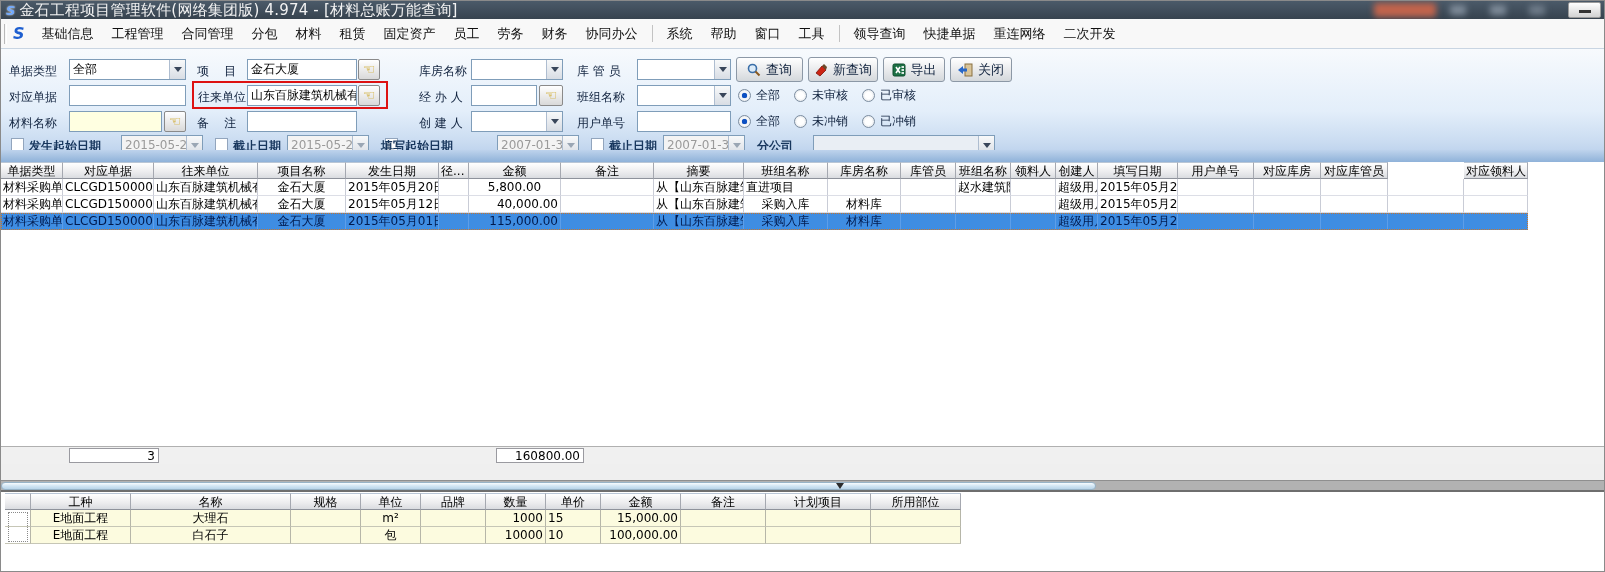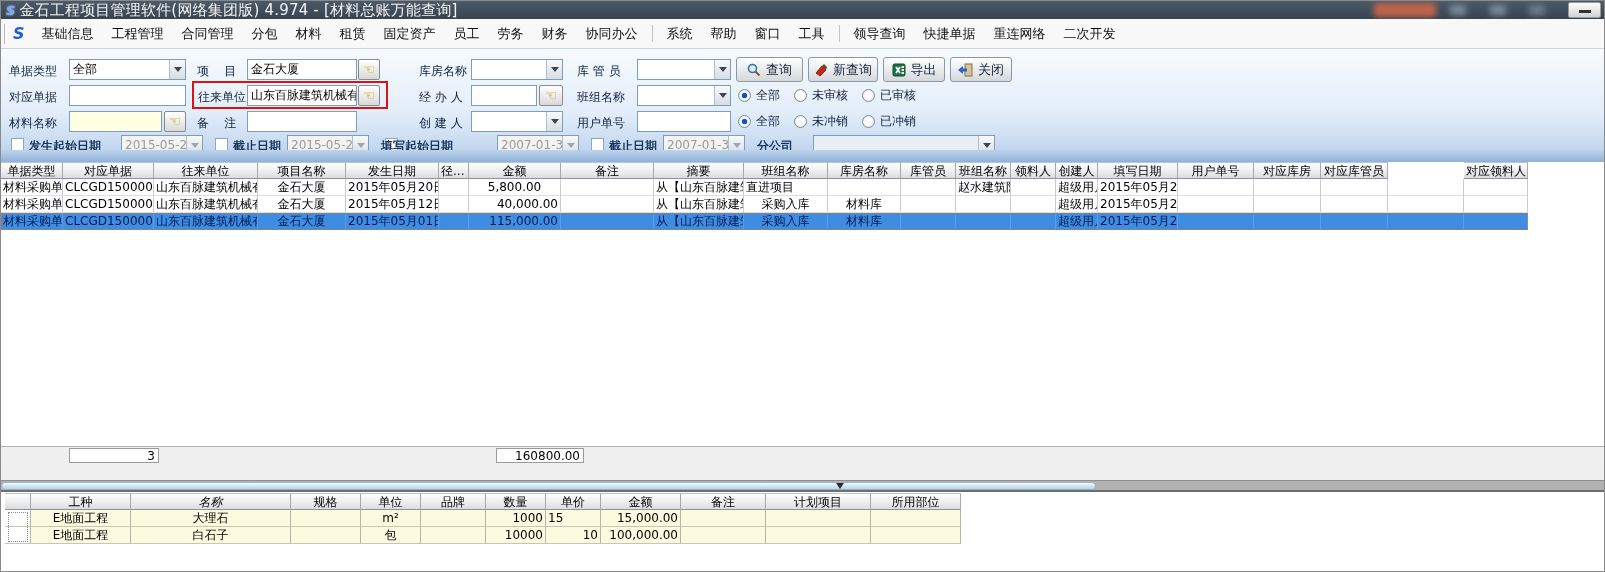--- a/index.html
+++ b/index.html
@@ -394,21 +394,21 @@
 
   <div class="splitter">
     <span class="split-thumb"></span>
     <span class="split-arrow"></span>
   </div>
 
   <div class="grid" id="detail-grid" style="left:4px;top:492px;">
       <div class="grid-row grid-header">
         <div class="grid-cell" style="width: 26px;"></div>
         <div class="grid-cell" style="width: 100px;">工种</div>
-        <div class="grid-cell" style="width: 160px; font-style: italic;">名称</div>
+        <div class="grid-cell" style="width: 160px;">名称</div>
         <div class="grid-cell" style="width: 70px;">规格</div>
         <div class="grid-cell" style="width: 60px;">单位</div>
         <div class="grid-cell" style="width: 65px;">品牌</div>
         <div class="grid-cell" style="width: 60px;">数量</div>
         <div class="grid-cell" style="width: 55px;">单价</div>
         <div class="grid-cell" style="width: 80px;">金额</div>
         <div class="grid-cell" style="width: 85px;">备注</div>
         <div class="grid-cell" style="width: 105px;">计划项目</div>
         <div class="grid-cell" style="width: 90px;">所用部位</div>
       </div>
@@ -427,21 +427,21 @@
         <div class="grid-cell dcell" style="width: 90px; text-align: center;"></div>
       </div>
       <div class="grid-row">
         <div class="grid-cell ind-cell" style="width: 26px;"></div>
         <div class="grid-cell dcell" style="width: 100px; text-align: center;">E地面工程</div>
         <div class="grid-cell dcell" style="width: 160px; text-align: center;">白石子</div>
         <div class="grid-cell dcell" style="width: 70px; text-align: center;"></div>
         <div class="grid-cell dcell" style="width: 60px; text-align: center;">包</div>
         <div class="grid-cell dcell" style="width: 65px; text-align: center;"></div>
         <div class="grid-cell dcell" style="width: 60px; text-align: right;">10000</div>
-        <div class="grid-cell dcell" style="width: 55px; text-align: right;">10</div>
+        <div class="grid-cell dcell" style="width: 55px; text-align: left;">10</div>
         <div class="grid-cell dcell" style="width: 80px; text-align: right;">100,000.00</div>
         <div class="grid-cell dcell" style="width: 85px; text-align: center;"></div>
         <div class="grid-cell dcell" style="width: 105px; text-align: center;"></div>
         <div class="grid-cell dcell" style="width: 90px; text-align: center;"></div>
       </div>
     </div>
   <div class="dotmark"></div>
 
 </div>
 

